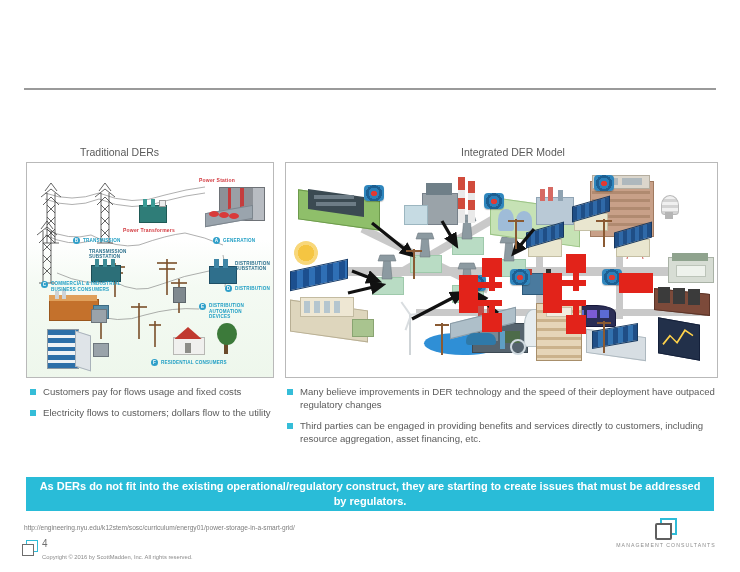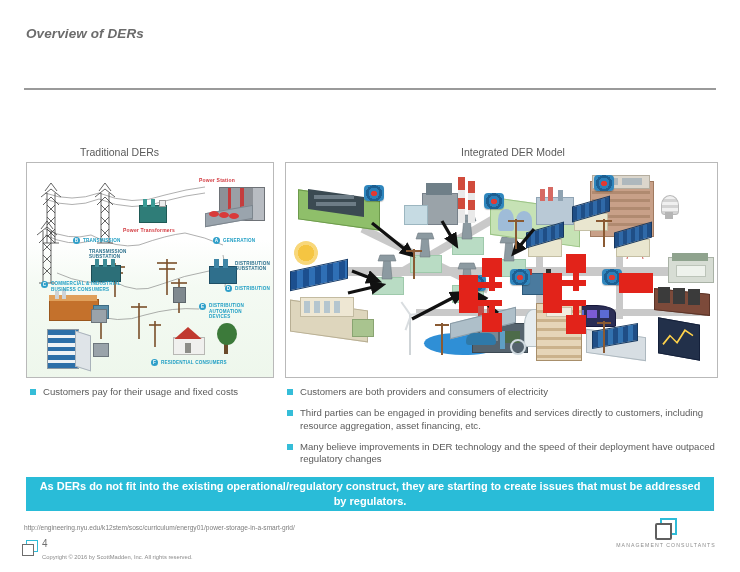--- a/index.html
+++ b/index.html
@@ -257,21 +257,20 @@
     color: #8d8d8d;
     letter-spacing: 1.05px;
     margin-top: 2px;
   }
 </style>
 </head>
 <body>
 
 <div class="slide">
 
-  <div class="eyebrow">Overview of DERs</div>
   <div class="title-rule"></div>
 
 
   <div class="caption left">Traditional DERs</div>
   <div class="caption right">Integrated DER Model</div>
 
   <div class="figure fig-left">
     <div class="fig-inner">
       <div class="trad-bg"></div>
 
@@ -696,27 +695,27 @@
           <path d="M156,160 L156,192"></path>
             <path d="M149,162 L163,162"></path>
           <path d="M318,158 L318,190"></path>
             <path d="M311,160 L325,160"></path>
         </g>
       </svg>
     </div>
   </div>
 
   <div class="bullets left">
-    <div class="bullet">Customers pay for their usage and fixed costs</div>
+    <div class="bullet">Customers pay for flows usage and fixed costs</div>
+    <div class="bullet">Electricity flows to customers; dollars flow to the utility</div>
   </div>
 
   <div class="bullets right">
-    <div class="bullet">Customers are both providers and consumers of electricity</div>
+    <div class="bullet">Many believe improvements in DER technology and the speed of their deployment have outpaced regulatory changes</div>
     <div class="bullet">Third parties can be engaged in providing benefits and services directly to customers, including resource aggregation, asset financing, etc.</div>
-    <div class="bullet">Many believe improvements in DER technology and the speed of their deployment have outpaced regulatory changes</div>
   </div>
 
   <div class="callout">As DERs do not fit into the existing operational/regulatory construct, they are starting to create issues that must be addressed by regulators.</div>
 
   <div class="source-url">http://engineering.nyu.edu/k12stem/sosc/curriculum/energy01/power-storage-in-a-smart-grid/</div>
 
   <div class="footer-mark">
     <div class="sq-back"></div>
     <div class="sq-front"></div>
   </div>

